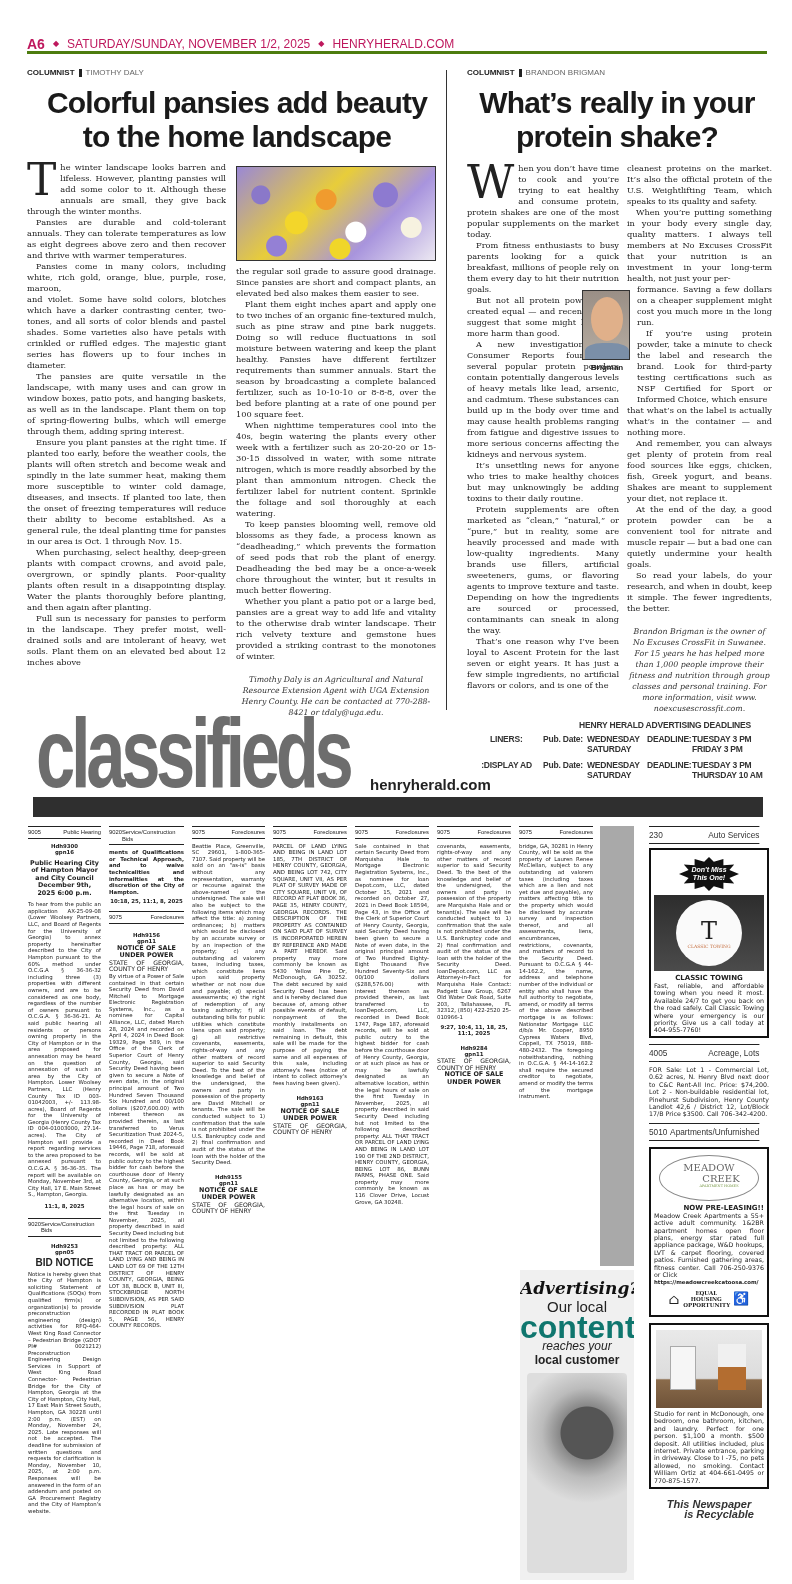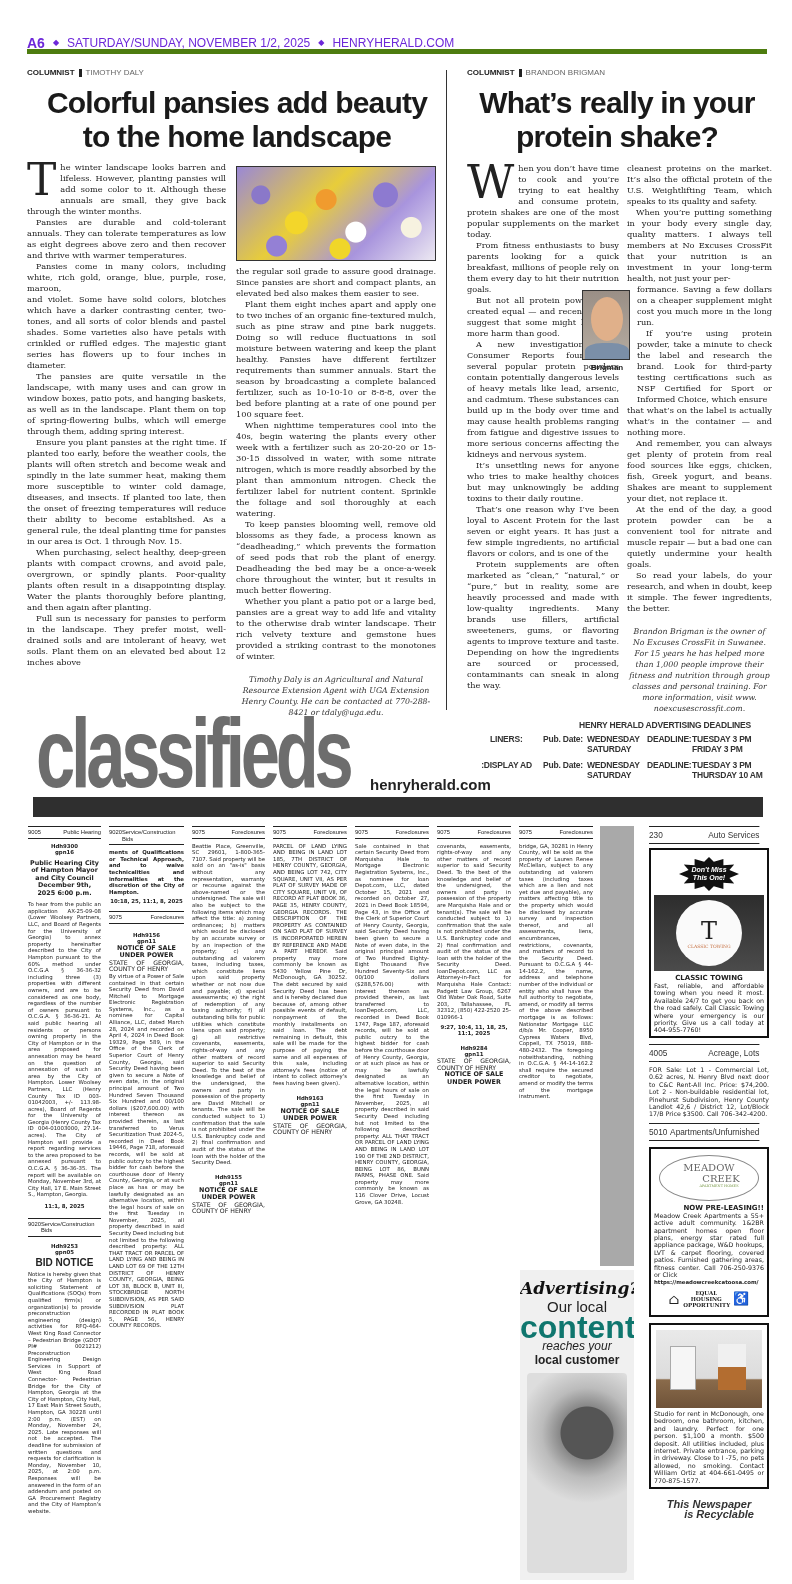--- a/index.html
+++ b/index.html
@@ -1,18 +1,18 @@
 <!DOCTYPE html>
 <html><head>
 <meta charset="utf-8">
 <style>
 *{box-sizing:border-box;margin:0;padding:0}
 body{width:792px;height:1584px;background:#fff;color:#222;font-family:"DejaVu Serif",serif;position:relative;overflow:hidden}
 .abs{position:absolute}
-.folio{left:27px;top:36px;width:740px;height:18px;border-bottom:5px solid #4d7c0f;font-family:"Liberation Sans",sans-serif;font-size:12px;display:flex;align-items:center;gap:8px;color:#6d28d9}
+.folio{left:27px;top:36px;width:740px;height:18px;border-bottom:3px solid #4d7c0f;font-family:"Liberation Sans",sans-serif;font-size:12px;display:flex;align-items:center;gap:8px;color:#be185d}
 .folio .pg{font-weight:bold;font-size:14px}
 .folio .dia{font-size:8px}
 .kicker{font-family:"Liberation Sans",sans-serif;font-size:8px;color:#222;display:flex;align-items:center;gap:4px}
 .kicker b{font-weight:900}
 .kicker .bar{display:inline-block;width:3px;height:8px;background:#222}
 .kicker .nm{color:#666;font-weight:normal}
 .hed{font-family:"Liberation Sans",sans-serif;font-weight:bold;font-size:30px;line-height:34px;text-align:center;letter-spacing:-0.8px;color:#1a1a1a}
 .col{font-size:8.2px;line-height:11px;text-align:justify;color:#222}
 .col p{text-indent:9px}
 .col p.first{text-indent:0}
@@ -96,22 +96,22 @@
   <div>What’s really in your</div>
   <div>protein shake?</div>
 </div>
 
 <div class="abs col" style="left:467px;top:163px;width:152px">
   <p class="first"><span class="dropcap" style="font-size:46px;line-height:38px">W</span><span>hen you don’t have time to cook and you’re trying to eat healthy and consume protein, protein shakes are one of the most popular supplements on the market today.</span></p>
   <p>From fitness enthusiasts to busy parents looking for a quick breakfast, millions of people rely on them every day to hit their nutrition goals.</p>
   <p>But not all protein powders are created equal — and recent reports suggest that some might be doing more harm than good.</p>
   <p>A new investigation from Consumer Reports found that several popular protein powders contain potentially dangerous levels of heavy metals like lead, arsenic, and cadmium. These substances can build up in the body over time and may cause health problems ranging from fatigue and digestive issues to more serious concerns affecting the kidneys and nervous system.</p>
   <p>It’s unsettling news for anyone who tries to make healthy choices but may unknowingly be adding toxins to their daily routine.</p>
+  <p>Protein supplements are often marketed as “clean,” “natural,” or “pure,” but in reality, some are heavily processed and made with low-quality ingredients. Many brands use fillers, artificial sweeteners, gums, or flavoring agents to improve texture and taste. Depending on how the ingredients are sourced or processed, contaminants can sneak in along the way.</p>
   <p>That’s one reason why I’ve been loyal to Ascent Protein for the last seven or eight years. It has just a few simple ingredients, no artificial flavors or colors, and is one of the</p>
-  <p>Protein supplements are often marketed as “clean,” “natural,” or “pure,” but in reality, some are heavily processed and made with low-quality ingredients. Many brands use fillers, artificial sweeteners, gums, or flavoring agents to improve texture and taste. Depending on how the ingredients are sourced or processed, contaminants can sneak in along the way.</p>
 </div>
 
 <div class="abs" style="left:582px;top:290px;width:50px">
   <div style="width:48px;height:70px;border:1px solid #333;background:linear-gradient(180deg,#9a8f86 0%,#b5aba0 100%);position:relative;overflow:hidden">
     <div style="position:absolute;left:8px;top:6px;width:32px;height:44px;border-radius:50%;background:#e0b08a"></div>
     <div style="position:absolute;left:2px;top:52px;width:44px;height:20px;border-radius:40% 40% 0 0;background:#7b8fa8"></div>
   </div>
   <div class="photo-cap" style="margin-top:3px">Brigman</div>
 </div>
 

